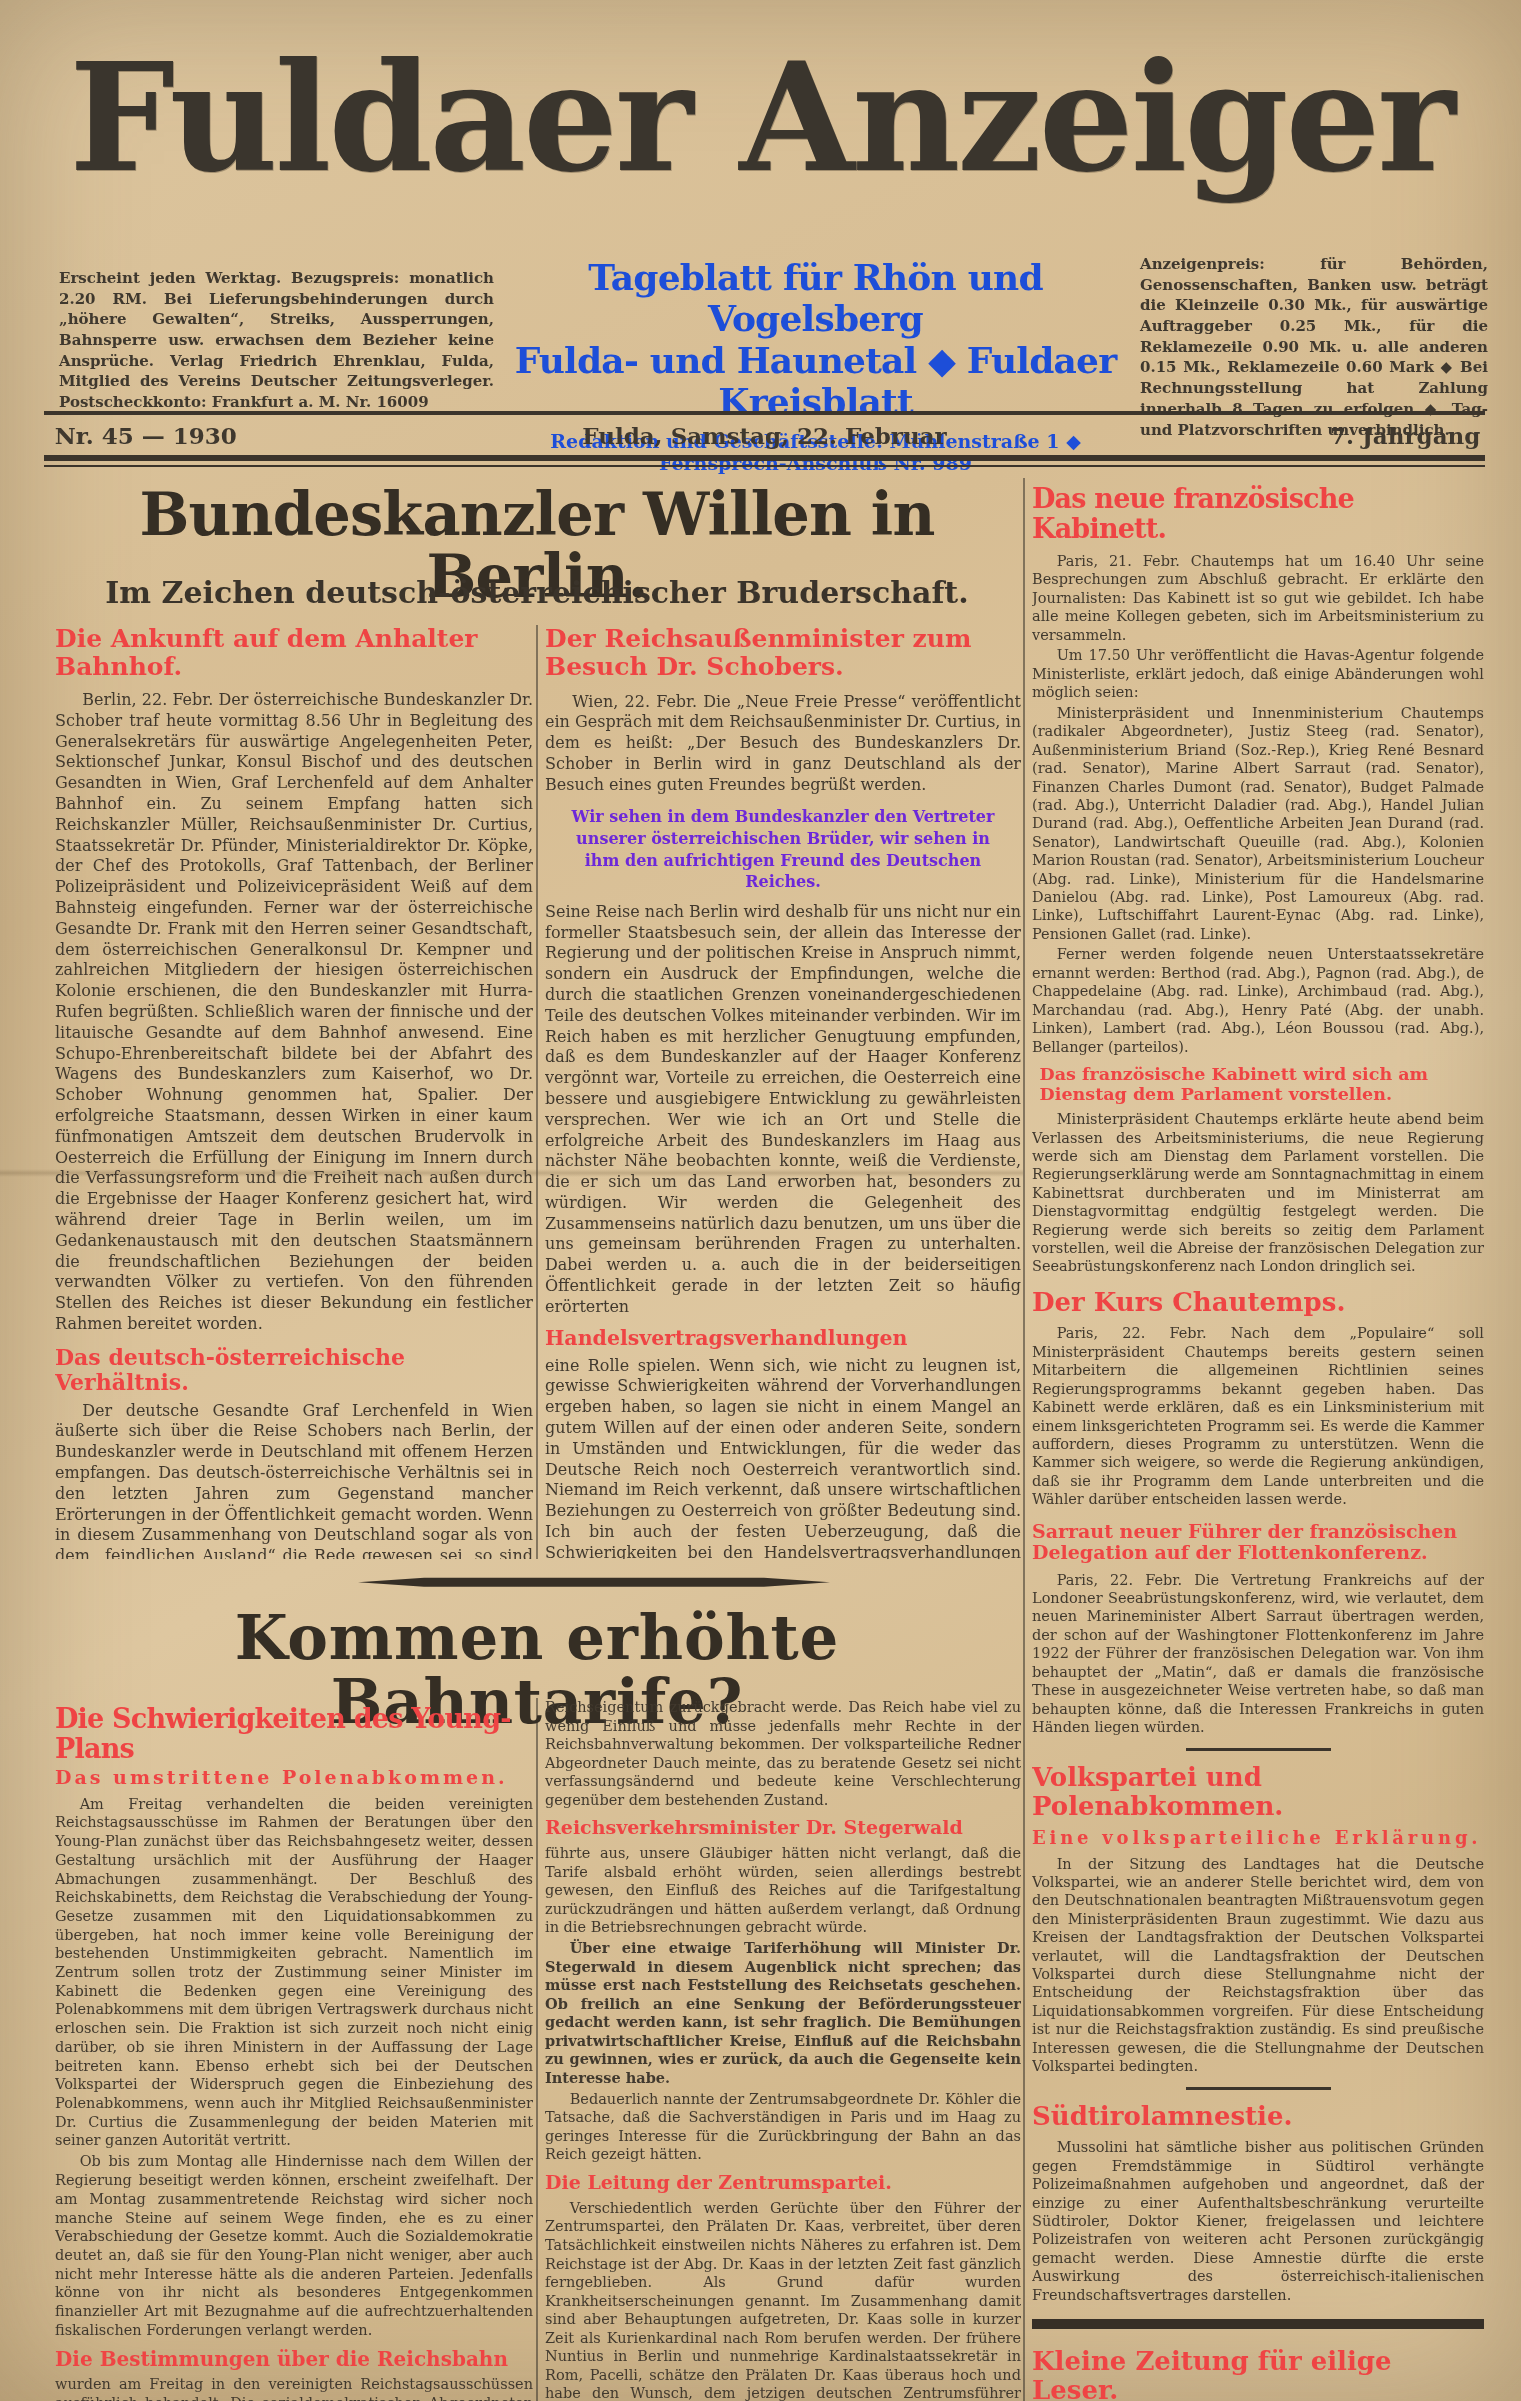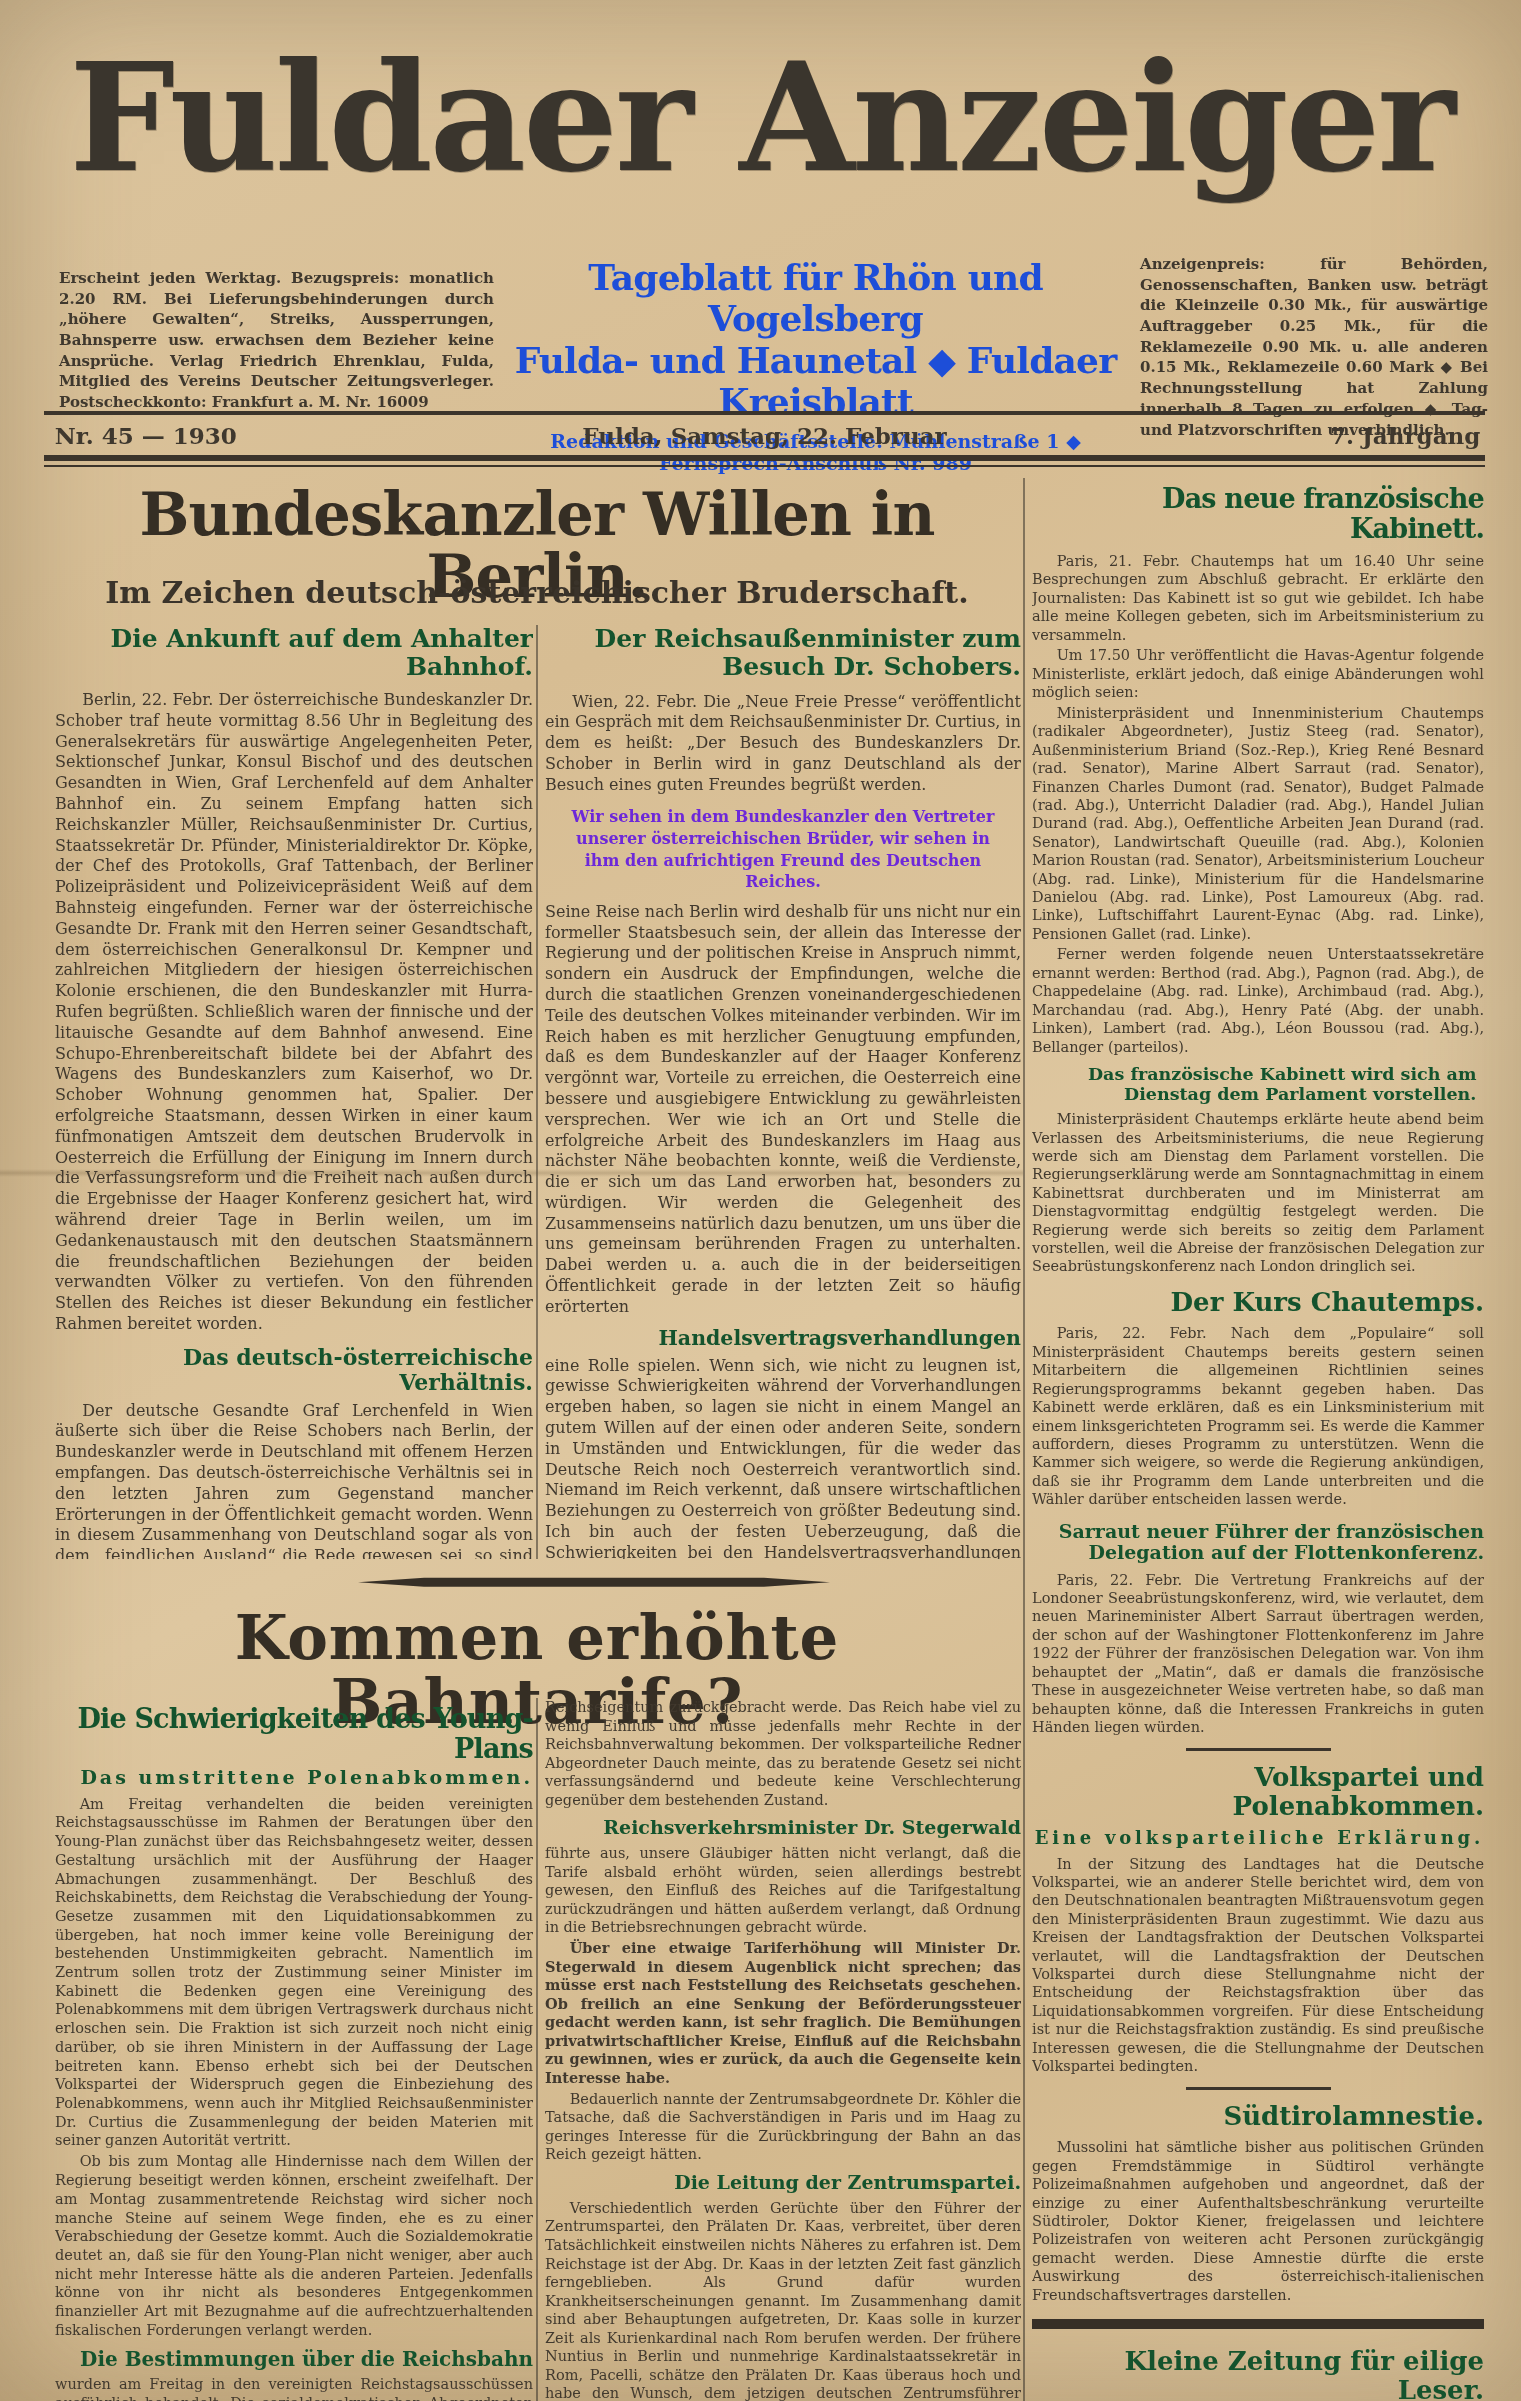--- a/index.html
+++ b/index.html
@@ -32,21 +32,21 @@
   #rule-c{top:465px;height:2.3px;}
   
   #dateline{top:420px;left:44px;width:1441px;height:32px;font-weight:bold;font-size:23px;color:#3f382e;}
   #dl-issue{position:absolute;left:10.7px;top:1.5px;}
   #dl-date{position:absolute;left:0;width:100%;text-align:center;top:1.5px;}
   #dl-vol{position:absolute;right:4.6px;top:1.5px;}
   
   .col{line-height:1.3;text-align:justify;overflow:hidden;color:#41392e;}
   .col p{margin:0 0 2.3px 0;text-indent:1.7em;}
   .col p.noind{text-indent:0;}
-  .art-head{font-weight:bold;text-align:right;text-indent:0;line-height:1.12;color:#14532d;}
+  .art-head{font-weight:bold;text-align:left;text-indent:0;line-height:1.12;color:#ef4444;}
   .pull{font-weight:bold;text-align:center;text-indent:0;margin:10.7px 18px 9px;line-height:1.35;color:#6d28d9;}
   .short-rule{width:145px;height:2.3px;background:#3b342b;margin:12px auto 10.7px;}
   .thick-rule{width:100%;height:10px;background:#362f26;margin:15px 0 18px;}
   #lead-headline{top:484px;left:53px;width:968px;text-align:center;
     font-size:59px;font-weight:bold;letter-spacing:-0.8px;line-height:1.05;color:#352e24;}
   #lead-subhead{top:575px;left:53px;width:968px;text-align:center;font-size:30px;font-weight:bold;color:#3a332a;}
   #lead-col1{top:625px;left:55px;width:478px;height:934px;font-size:16px;}
   #lead-col2{top:625px;left:545px;width:476px;height:934px;font-size:16px;}
   #lead-col1 .art-head.h1{font-size:25px;margin-bottom:9px;}
   #lead-col1 .art-head.h2{font-size:22px;margin:10.7px 0 6px;}

